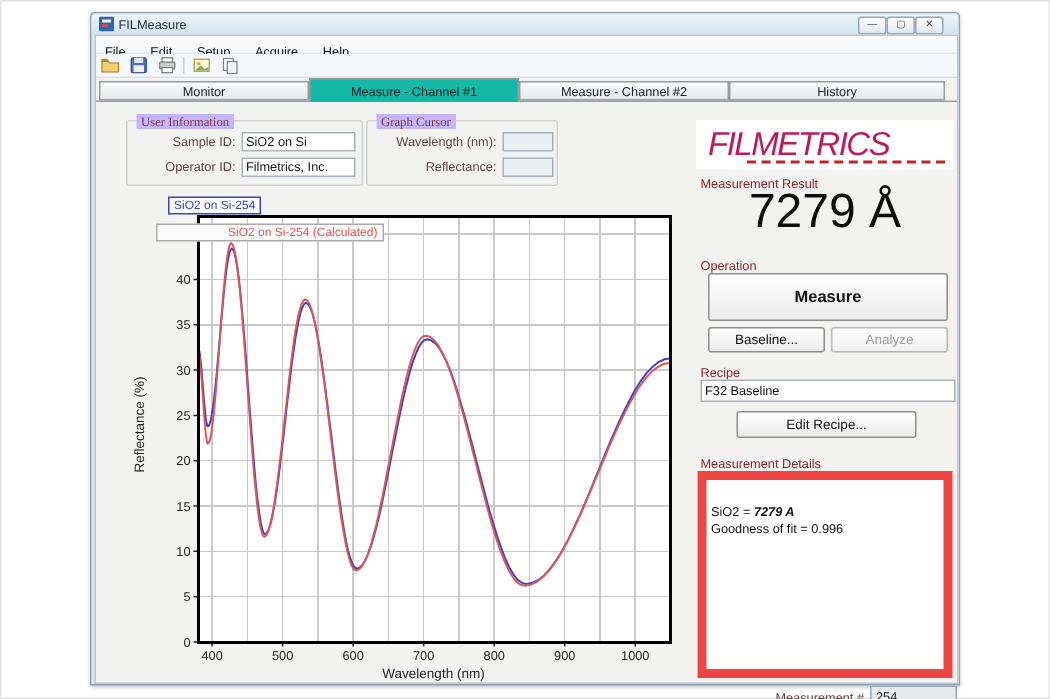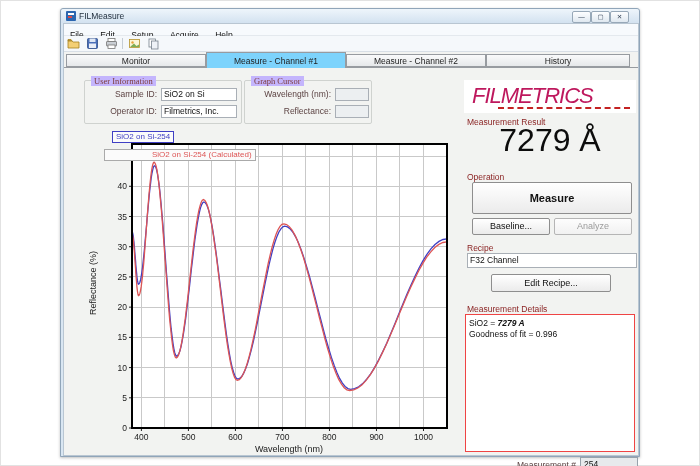--- a/index.html
+++ b/index.html
@@ -13,21 +13,21 @@
   .winbtn{position:absolute;top:2px;width:17px;height:10px;background:linear-gradient(#fdfeff,#dfe8f0);border:1px solid #97a8b8;border-radius:2px;font-size:6.5px;line-height:9px;text-align:center;color:#37465a;}
   .client{position:absolute;left:2px;top:14px;width:574px;height:431px;background:#f2f3f1;border:1px solid #b9c6d2;}
   .menubar{position:absolute;left:0;top:0;width:100%;height:11px;background:#f7fafd;border-bottom:1px solid #e4e9ee;}
   .menu-item{display:inline-block;font-size:8.5px;color:#111;padding:1px 6px;text-align:center;}
   .toolbar{position:absolute;left:0;top:12px;width:100%;height:15px;background:#f5f8fb;border-bottom:1px solid #d8dfe6;}
   .tool{position:absolute;top:1px;width:13px;height:13px;}
   .tool-sep{position:absolute;left:58px;top:2px;width:1px;height:11px;background:#c6ced6;}
   
   .tabstrip{position:absolute;left:0;top:28px;width:100%;height:16px;}
   .tab{position:absolute;top:2px;height:13px;background:linear-gradient(#f9fafb,#e6e8ea);border:1px solid #979ba0;font-size:8.5px;text-align:center;line-height:13px;color:#222;box-sizing:border-box;}
-  .tab.active{top:0;height:16px;background:#7dd3fc;border-bottom:none;line-height:17px;z-index:3;}
+  .tab.active{top:0;height:16px;background:#14b8a6;border-bottom:none;line-height:17px;z-index:3;}
   .tabline{position:absolute;left:0;top:15px;width:100%;height:1px;background:#979ba0;z-index:1;}
   .tab{z-index:2;}
   
   .content{position:absolute;left:0;top:44px;width:574px;height:385px;background:#f2f3f1;}
   .groupbox{position:absolute;border:1px solid #cfd2cf;border-radius:2px;}
   .group-label{position:absolute;left:6px;top:-5px;background:#c4b5fd;padding:0 3px;font-size:8.5px;color:#7b3a3a;font-family:Liberation Serif, serif;}
   .fldrow{position:absolute;height:12px;}
   .fldlabel{position:absolute;font-size:8.5px;color:#5c4343;text-align:right;top:1px;}
   .textbox{position:absolute;background:#fff;border:1px solid #a9afb6;font-size:8.5px;padding:0 2px;line-height:11px;color:#111;height:11px;box-sizing:content-box;}
   .cursorbox{background:#eceff1;}
@@ -38,21 +38,21 @@
   .legend{position:absolute;font-size:8px;background:#fbfbfb;border:1px solid #aaa;padding:0 3px;line-height:10px;white-space:nowrap;z-index:4;text-align:right;}
   
   .panel-label{position:absolute;font-size:8.5px;color:#8b2424;}
   .logo{position:absolute;left:400px;top:12px;width:172px;height:33px;background:#fff;}
   .logo-text{position:absolute;left:8px;top:3px;font-size:22px;font-weight:normal;font-style:italic;letter-spacing:-1px;color:#be185d;}
   .logo-dash{position:absolute;left:34px;bottom:4px;width:132px;border-bottom:2px dashed #c32222;}
   .bigvalue{position:absolute;left:400px;top:54px;width:172px;text-align:center;font-size:32px;color:#0c0c0c;}
   .btn{position:absolute;background:linear-gradient(#ffffff,#ebebeb);border:1px solid #8e8e8e;border-radius:2px;font-size:9px;text-align:center;color:#111;box-sizing:border-box;}
   .btn.big{font-size:11px;font-weight:bold;}
   .btn.disabled{color:#9b9b9b;background:linear-gradient(#fdfdfd,#f1f1f1);border-color:#b5b5b5;}
-  .detailsbox{position:absolute;left:401px;top:246px;width:170px;height:138px;background:#fff;border:1px solid #ef4444;font-size:8.5px;color:#111;padding:3px 3px;box-sizing:border-box;line-height:11px;}
+  .detailsbox{position:absolute;left:401px;top:246px;width:170px;height:138px;background:#fff;border:6px solid #ef4444;font-size:8.5px;color:#111;padding:16px 3px;box-sizing:border-box;line-height:11px;}
   .measnum-label{position:absolute;left:432px;top:392px;width:80px;text-align:right;font-size:8.5px;color:#5c4343;}
   .measnum-box{position:absolute;left:516px;top:389px;width:50px;height:12px;background:#e7eaec;border:1px solid #97a2ab;font-size:8.5px;line-height:12px;padding:0 3px;color:#111;}
 </style>
 </head>
 <body>
 
 <div class="frame"></div>
 
 <div class="win">
 
@@ -219,21 +219,21 @@
 
       <span class="panel-label" style="left:403px;top:49px">Measurement Result</span>
       <div class="bigvalue">7279 Å</div>
 
       <span class="panel-label" style="left:403px;top:104px">Operation</span>
       <div class="btn big" style="left:408px;top:114px;width:160px;height:32px;line-height:30px">Measure</div>
       <div class="btn" style="left:408px;top:150px;width:78px;height:17px;line-height:15px">Baseline...</div>
       <div class="btn disabled" style="left:490px;top:150px;width:78px;height:17px;line-height:15px">Analyze</div>
 
       <span class="panel-label" style="left:403px;top:175px">Recipe</span>
-      <span class="textbox" style="left:403px;top:185px;width:164px;height:13px;line-height:13px">F32 Channel</span>
+      <span class="textbox" style="left:403px;top:185px;width:164px;height:13px;line-height:13px">F32 Baseline</span>
       <div class="btn" style="left:427px;top:206px;width:120px;height:18px;line-height:16px">Edit Recipe...</div>
 
       <span class="panel-label" style="left:403px;top:236px">Measurement Details</span>
       <div class="detailsbox">
         <div><span>SiO2 = </span><span style="font-weight:bold;font-style:italic">7279 A</span></div>
         <div>Goodness of fit = 0.996</div>
       </div>
 
       <span class="measnum-label">Measurement #</span>
       <span class="measnum-box">254</span>

